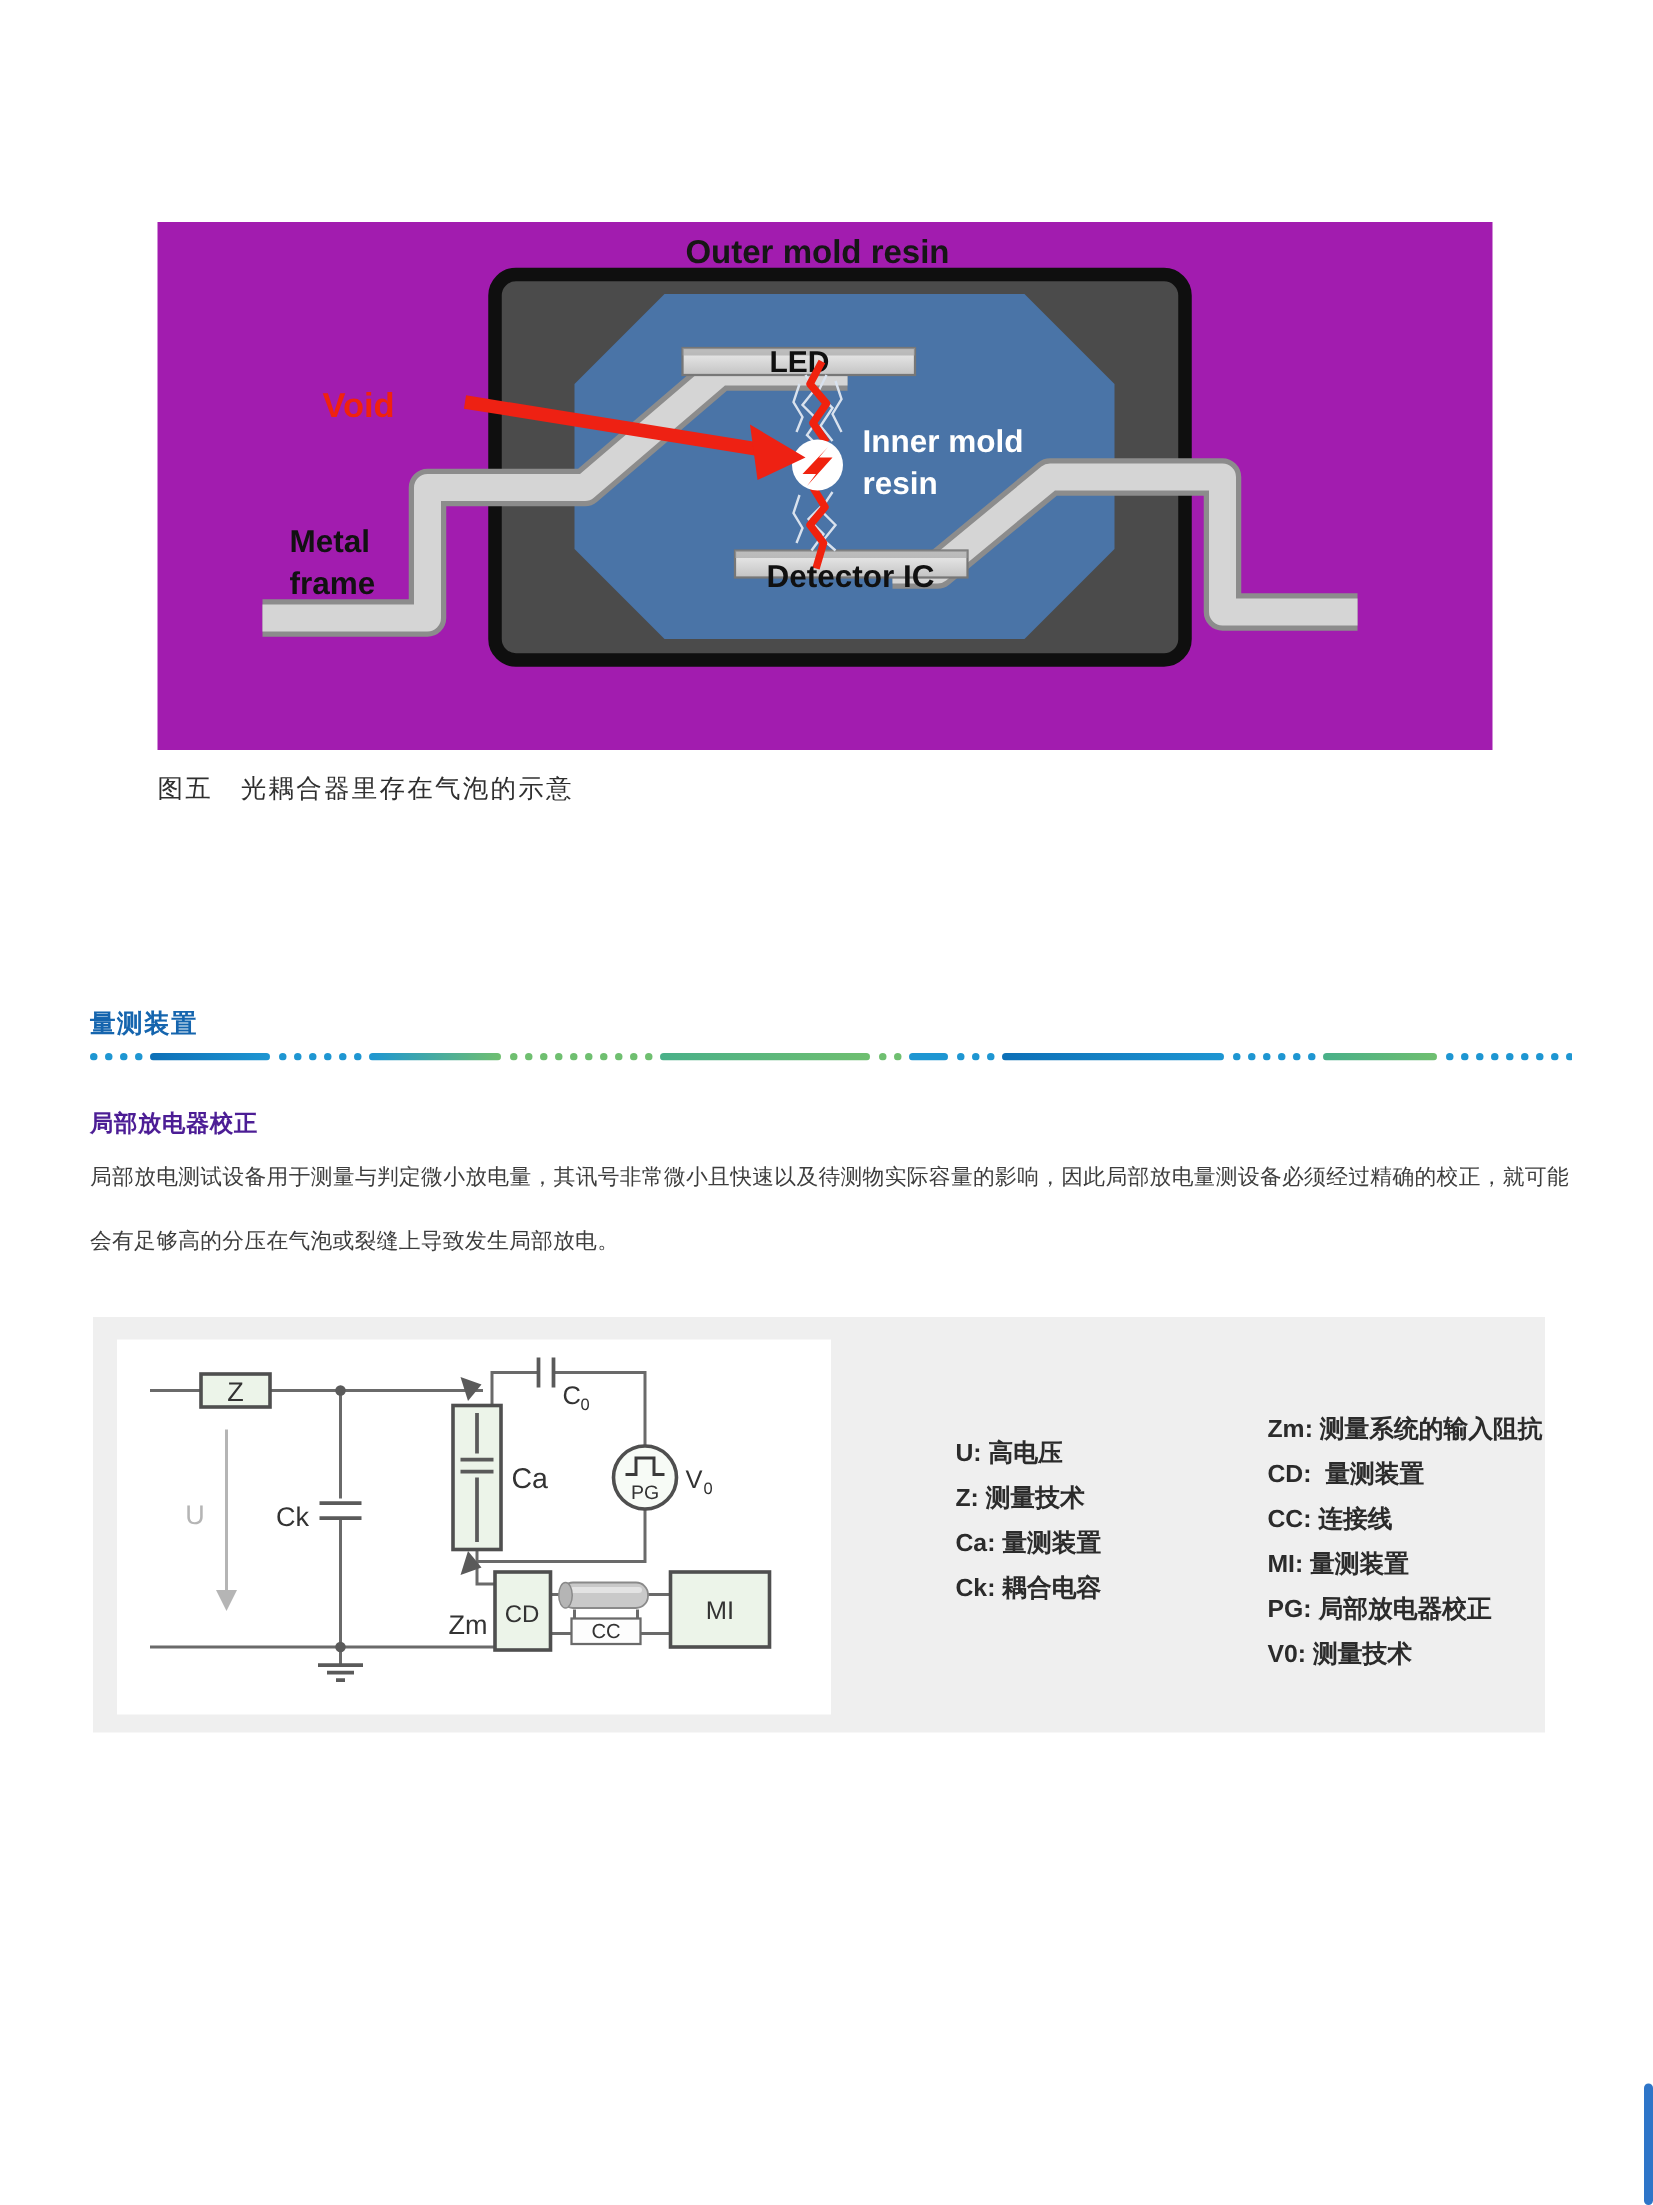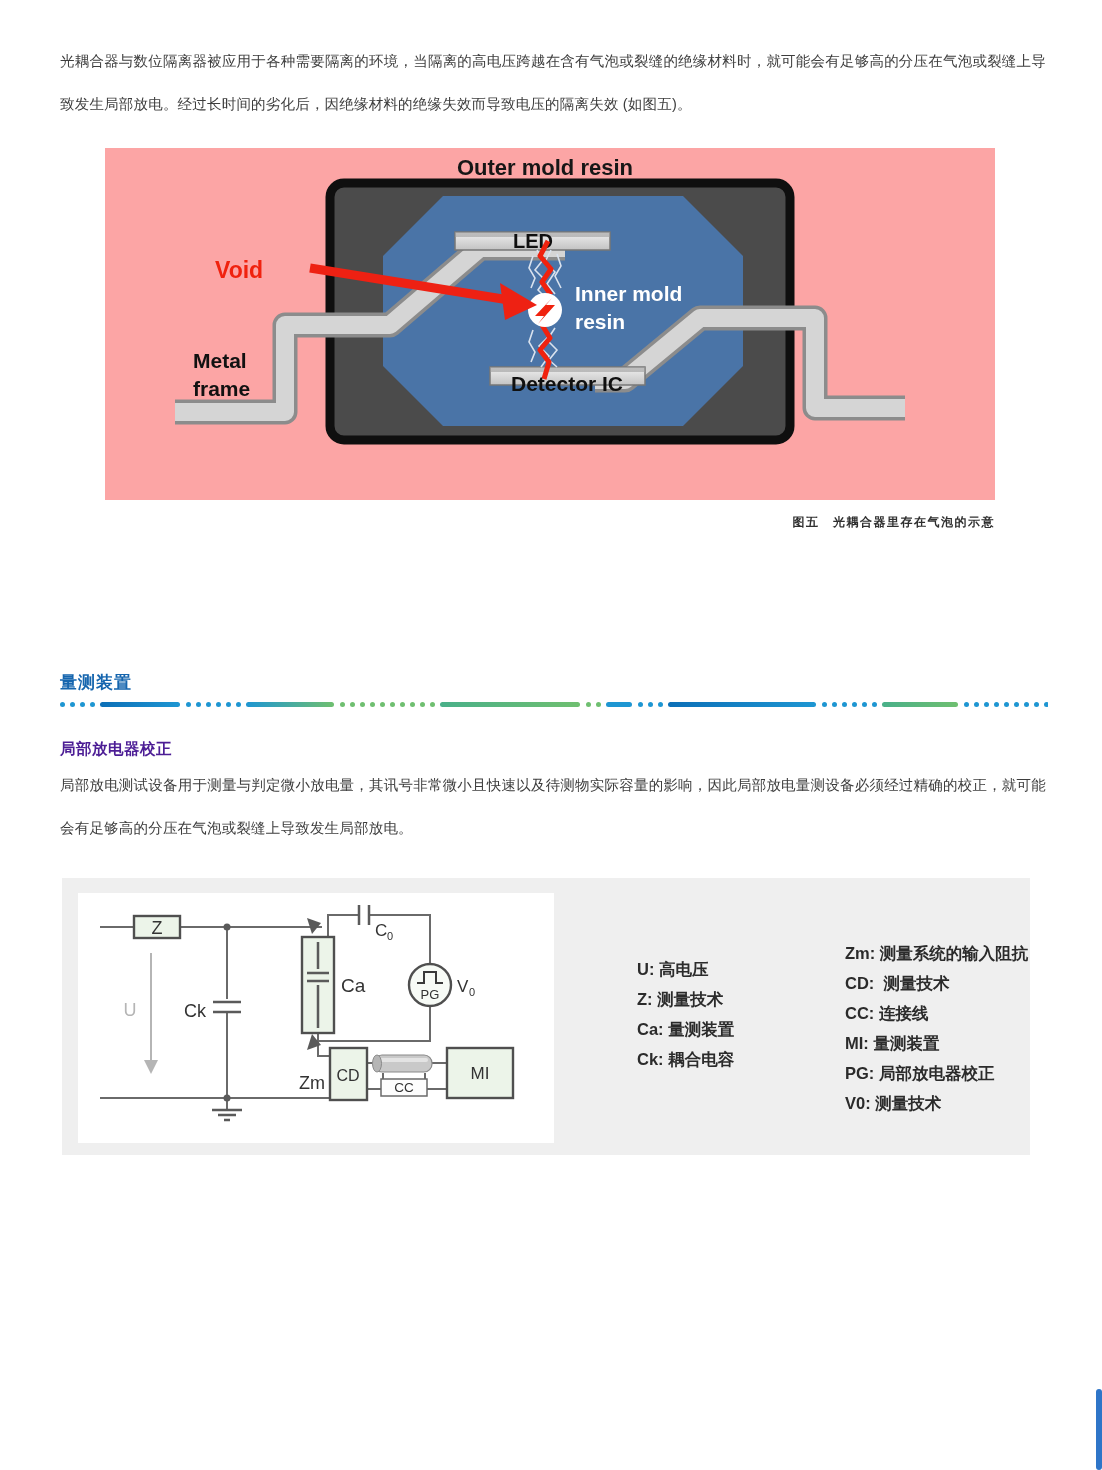--- a/index.html
+++ b/index.html
@@ -8,22 +8,22 @@
   .page { position:relative; width:1102px; height:1470px; background:#ffffff; overflow:hidden; }
 
   .body-par { position:absolute; left:60px; width:986px; font-size:14.5px; color:#3d3d3d;
               line-height:42.5px; text-align:justify; letter-spacing:.2px; }
   .par-intro { top:40px; }
   .par-measure { top:764px; }
 
   .fig5 { position:absolute; left:105px; top:148px; width:890px; height:352px; background:#f5f6f7; }
   .fig5 svg { display:block; }
 
-  .fig-caption { position:absolute; left:105px; top:514px; width:890px; text-align:right;
-                 font-weight:bold; font-size:12px; color:#2f2f2f; letter-spacing:1.5px; }
+  .fig-caption { position:absolute; left:105px; top:514px; width:890px; text-align:left;
+                 font-weight:normal; font-size:17px; color:#2f2f2f; letter-spacing:1.5px; }
 
   .section-title { position:absolute; left:60px; top:671px; font-size:17px; font-weight:bold; color:#1565ae; letter-spacing:1px; }
   .divider { position:absolute; left:60px; top:701px; width:988px; height:6px; display:flex; align-items:center; overflow:hidden; }
   .divider .dot  { width:5px; height:5px; border-radius:50%; margin-right:5px; flex:none; }
   .divider .dash { height:5px; border-radius:3px; margin-right:6px; flex:none; }
 
   .sub-title { position:absolute; left:60px; top:739px; font-size:15.5px; font-weight:600; color:#2d9ad5; letter-spacing:.5px; }
 
   .fig6 { position:absolute; left:62px; top:878px; width:968px; height:277px; background:#efefef; }
   .circuit-panel { position:absolute; left:16px; top:15px; width:476px; height:250px; background:#ffffff; }
@@ -32,23 +32,22 @@
   .legend-left  { left:575px; top:76px; }
   .legend-right { left:783px; top:60px; }
 
   .scroll-thumb { position:absolute; right:0; top:1389px; width:6px; height:81px; background:#2e75c8; border-radius:3px; }
 </style>
 </head>
 <body>
 
 <div class="page">
 
-  <p class="body-par par-intro">光耦合器与数位隔离器被应用于各种需要隔离的环境，当隔离的高电压跨越在含有气泡或裂缝的绝缘材料时，就可能会有足够高的分压在气泡或裂缝上导致发生局部放电。经过长时间的劣化后，因绝缘材料的绝缘失效而导致电压的隔离失效 (如图五)。</p>
-
-  <div class="fig5" style="background: #fca5a5;">
+
+  <div class="fig5" style="background: #a21caf;">
     <svg width="890" height="352" viewBox="0 0 890 352">
       <defs>
         <linearGradient id="gradMetal" x1="0" y1="0" x2="0" y2="1">
           <stop offset="0" stop-color="#f0f0f0"></stop>
             <stop offset="1" stop-color="#c3c3c3"></stop>
         </linearGradient>
       </defs>
 
       <text x="440" y="27" text-anchor="middle" font-size="22" font-weight="bold" fill="#161616">Outer mold resin</text>
 
@@ -221,21 +220,21 @@
     </div>
 
     <div class="legend legend-left">
         <div class="legend-item">U: 高电压</div>
         <div class="legend-item">Z: 测量技术</div>
         <div class="legend-item">Ca: 量测装置</div>
         <div class="legend-item">Ck: 耦合电容</div>
       </div>
     <div class="legend legend-right">
         <div class="legend-item">Zm: 测量系统的输入阻抗</div>
-        <div class="legend-item">CD:  测量技术</div>
+        <div class="legend-item">CD:  量测装置</div>
         <div class="legend-item">CC: 连接线</div>
         <div class="legend-item">MI: 量测装置</div>
         <div class="legend-item">PG: 局部放电器校正</div>
         <div class="legend-item">V0: 测量技术</div>
       </div>
   </div>
 
   <div class="scroll-thumb"></div>
 </div>
 

